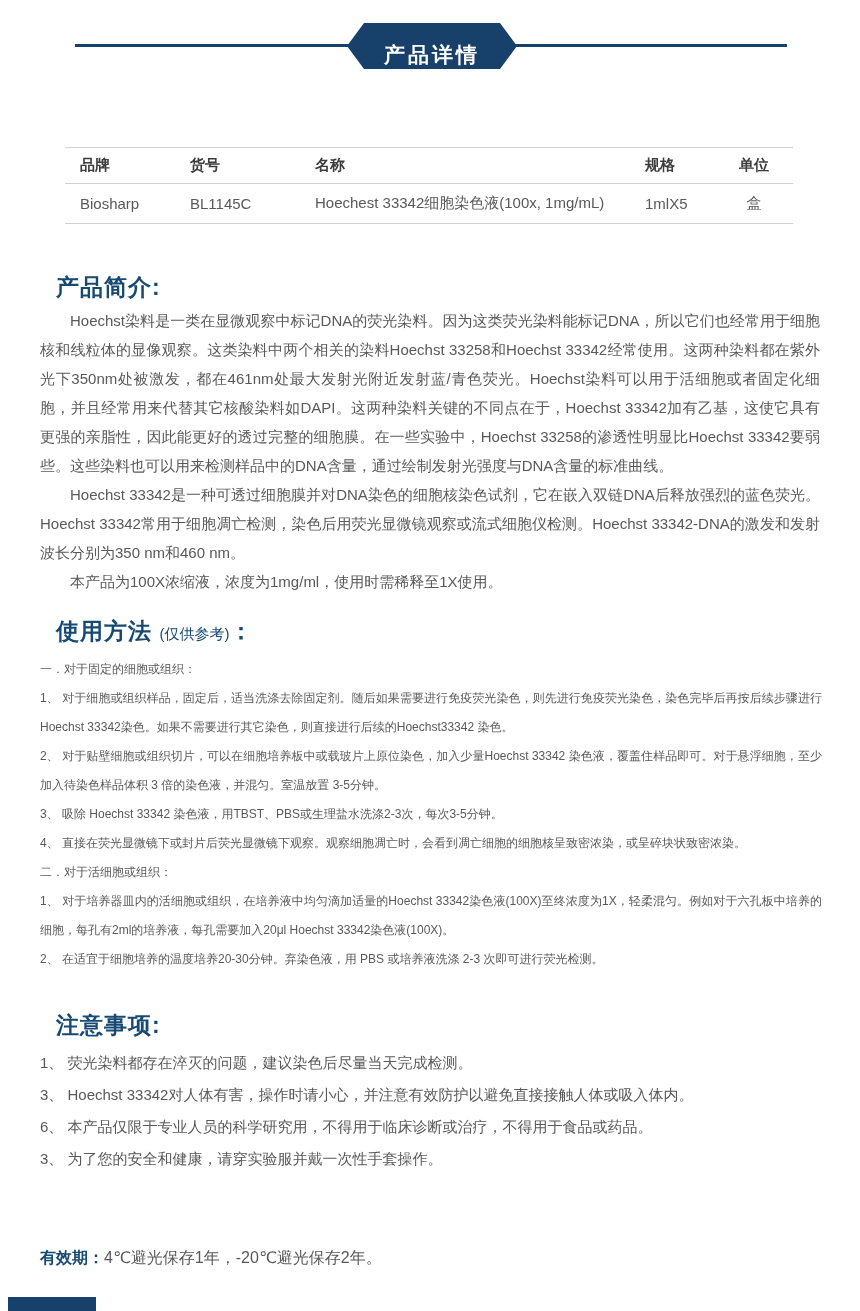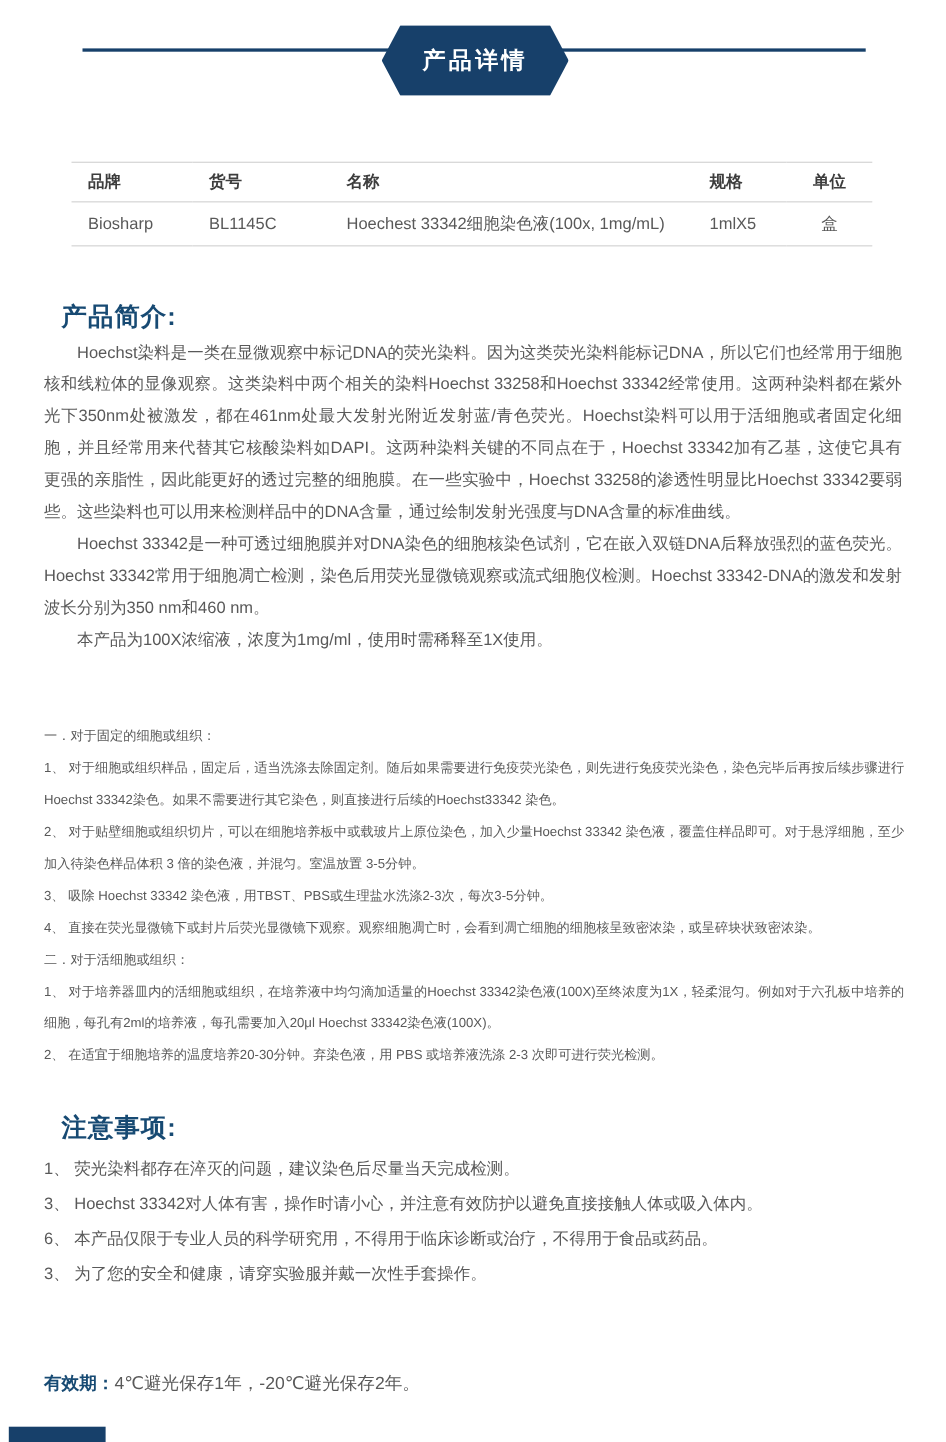--- a/index.html
+++ b/index.html
@@ -6,23 +6,23 @@
     --c-navy:#17406a; --c-title:#174a73; --c-body:#595959;
     --c-border:#d0d0d0; --c-thead:#3d3d3d; --c-white:#ffffff;
   }
   html,body{margin:0;padding:0;background:#ffffff;}
   body{font-family:"Liberation Sans","DejaVu Sans",sans-serif;}
   .page{position:relative;width:860px;height:1311px;background:#fff;overflow:hidden;margin:0 auto;}
 
   
   .banner-wrap{position:absolute;left:0;top:23px;width:860px;height:46px;}
   .banner-line{position:absolute;left:75px;top:21px;width:712px;height:3px;background:var(--c-navy);}
-  .banner-badge{position:absolute;left:347px;top:0;width:170px;height:64px;background:var(--c-navy);
+  .banner-badge{position:absolute;left:347px;top:0;width:170px;height:46px;background:var(--c-navy);
     clip-path:polygon(0 50%,10% 0,90% 0,100% 50%,90% 100%,10% 100%);
-    display:flex;align-items:center;justify-content:center;}
+    display:flex;align-items:flex-end;justify-content:center;}
   .banner-badge span{color:#fff;font-size:21px;font-weight:bold;letter-spacing:3px;}
 
   
   .ptable{position:absolute;left:65px;top:147px;width:728px;border-collapse:collapse;table-layout:fixed;font-size:15px;}
   .ptable col.c1{width:110px}.ptable col.c2{width:125px}.ptable col.c3{width:330px}
   .ptable col.c4{width:85px}.ptable col.c5{width:78px}
   .ptable th,.ptable td{padding:0 0 0 15px;text-align:left;font-weight:normal;white-space:nowrap;}
   .ptable thead tr{height:36px;}
   .ptable tbody tr{height:40px;}
   .ptable thead th{color:var(--c-thead);font-weight:bold;border-top:1px solid var(--c-border);border-bottom:1px solid var(--c-border);}
@@ -92,20 +92,24 @@
     </tbody>
   </table>
 
   <div class="sec-title" style="top:272px;">产品简介:</div>
   <div class="intro-text">
     <p>Hoechst染料是一类在显微观察中标记DNA的荧光染料。因为这类荧光染料能标记DNA，所以它们也经常用于细胞核和线粒体的显像观察。这类染料中两个相关的染料Hoechst 33258和Hoechst 33342经常使用。这两种染料都在紫外光下350nm处被激发，都在461nm处最大发射光附近发射蓝/青色荧光。Hoechst染料可以用于活细胞或者固定化细胞，并且经常用来代替其它核酸染料如DAPI。这两种染料关键的不同点在于，Hoechst 33342加有乙基，这使它具有更强的亲脂性，因此能更好的透过完整的细胞膜。在一些实验中，Hoechst 33258的渗透性明显比Hoechst 33342要弱些。这些染料也可以用来检测样品中的DNA含量，通过绘制发射光强度与DNA含量的标准曲线。</p>
     <p>Hoechst 33342是一种可透过细胞膜并对DNA染色的细胞核染色试剂，它在嵌入双链DNA后释放强烈的蓝色荧光。Hoechst 33342常用于细胞凋亡检测，染色后用荧光显微镜观察或流式细胞仪检测。Hoechst 33342-DNA的激发和发射波长分别为350 nm和460 nm。</p>
     <p>本产品为100X浓缩液，浓度为1mg/ml，使用时需稀释至1X使用。</p>
   </div>
 
+  <div class="sec-title" style="top:616px;">
+    <span>使用方法</span>
+    <span class="note">(仅供参考)</span><span class="colon">：</span>
+  </div>
   <div class="usage-list">
     <div>一．对于固定的细胞或组织：</div>
     <div>1、 对于细胞或组织样品，固定后，适当洗涤去除固定剂。随后如果需要进行免疫荧光染色，则先进行免疫荧光染色，染色完毕后再按后续步骤进行Hoechst 33342染色。如果不需要进行其它染色，则直接进行后续的Hoechst33342 染色。</div>
     <div>2、 对于贴壁细胞或组织切片，可以在细胞培养板中或载玻片上原位染色，加入少量Hoechst 33342 染色液，覆盖住样品即可。对于悬浮细胞，至少加入待染色样品体积 3 倍的染色液，并混匀。室温放置 3-5分钟。</div>
     <div>3、 吸除 Hoechst 33342 染色液，用TBST、PBS或生理盐水洗涤2-3次，每次3-5分钟。</div>
     <div>4、 直接在荧光显微镜下或封片后荧光显微镜下观察。观察细胞凋亡时，会看到凋亡细胞的细胞核呈致密浓染，或呈碎块状致密浓染。</div>
     <div>二．对于活细胞或组织：</div>
     <div>1、 对于培养器皿内的活细胞或组织，在培养液中均匀滴加适量的Hoechst 33342染色液(100X)至终浓度为1X，轻柔混匀。例如对于六孔板中培养的细胞，每孔有2ml的培养液，每孔需要加入20μl Hoechst 33342染色液(100X)。</div>
     <div>2、 在适宜于细胞培养的温度培养20-30分钟。弃染色液，用 PBS 或培养液洗涤 2-3 次即可进行荧光检测。</div>
   </div>

